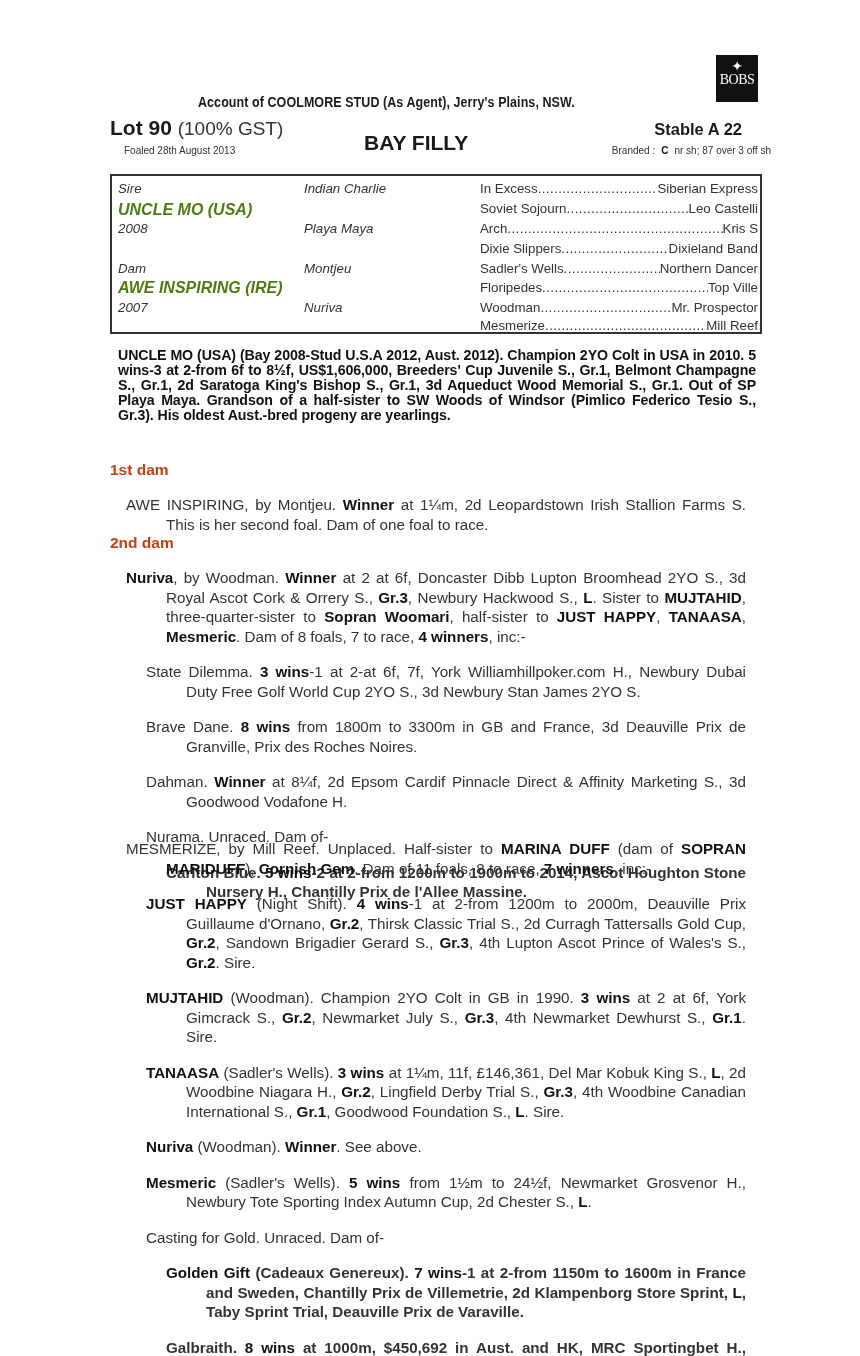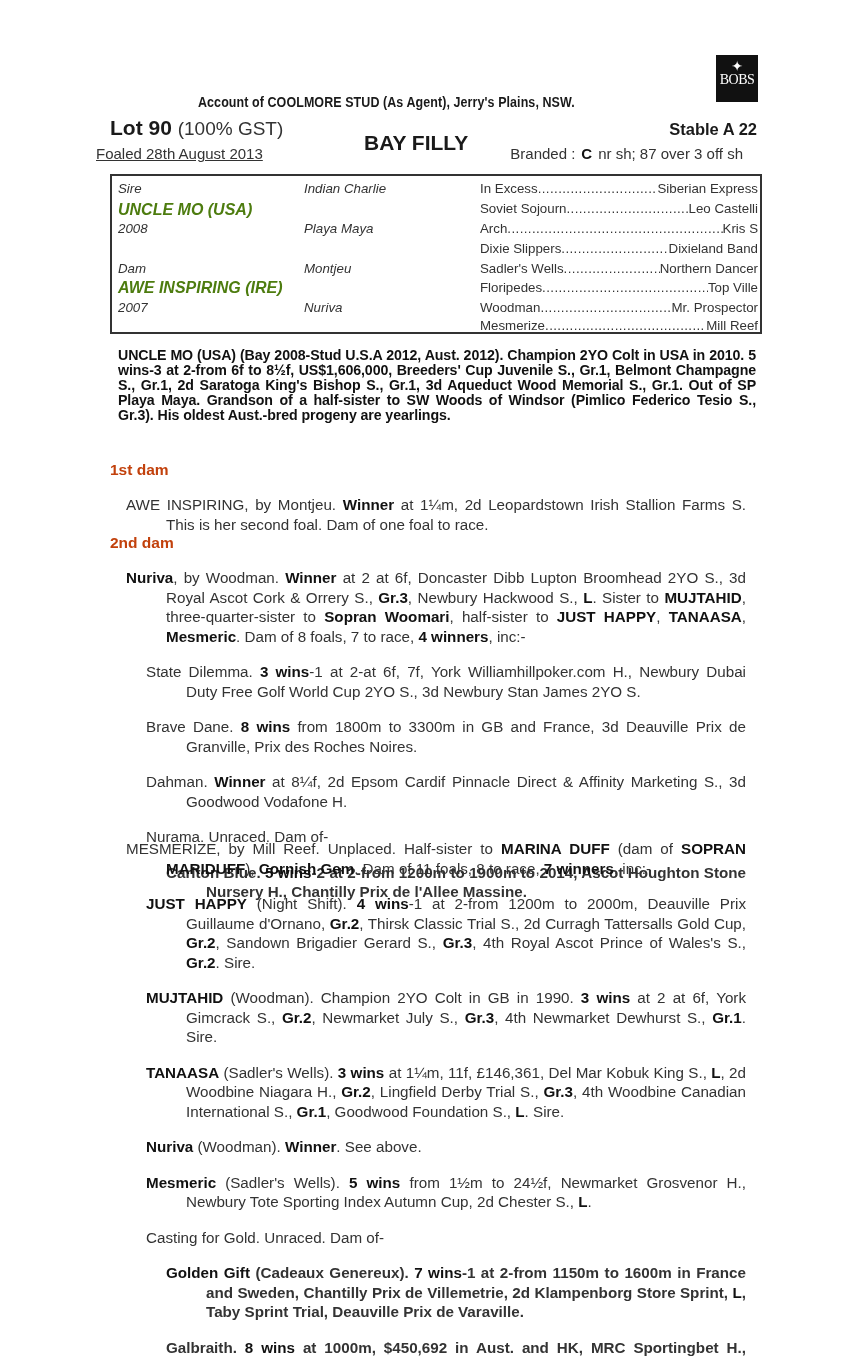--- a/index.html
+++ b/index.html
@@ -9,22 +9,22 @@
           color:#fff; text-align:center; }
   .logo .bird { font-size:14px; line-height:16px; margin-top:3px; }
   .logo .name { font-family:"Liberation Serif", serif; font-size:14px; line-height:12px; letter-spacing:-0.5px; }
   .logo .sub { font-size:4px; line-height:6px; letter-spacing:0.3px; }
   .account { position:absolute; left:198px; top:94px; font-family:"Liberation Sans Narrow","Liberation Sans", sans-serif;
              font-weight:bold; font-size:14.5px; letter-spacing:0.1px; transform:scaleX(0.86); transform-origin:left; white-space:nowrap; }
   .lotline { position:absolute; left:110px; top:116px; width:652px; height:24px; }
   .lot { position:absolute; left:0; top:0; font-weight:bold; font-size:21px; }
   .lot .gst { font-weight:normal; font-size:19px; color:#333; }
   .sex { position:absolute; left:254px; top:15px; font-weight:bold; font-size:21px; }
-  .stable { position:absolute; right:5px; top:4px; font-weight:bold; font-size:16.5px; }
-  .foaledline { position:absolute; left:96px; top:145px; width:652px; font-size:15px; color:#333;text-decoration:underline; }
+  .stable { position:absolute; right:20px; top:4px; font-weight:bold; font-size:16.5px; }
+  .foaledline { position:absolute; left:124px; top:145px; width:652px; font-size:10px; color:#333; }
   .branded { position:absolute; right:5px; top:0; }
   .branded b { color:#111; font-weight:bold; margin:0 6px; }
   .ped { position:absolute; left:110px; top:174px; width:652px; height:160px; border:2px solid #333; box-sizing:border-box; font-size:13.3px; color:#333; }
   .ped .c { position:absolute; white-space:nowrap;font-style:italic; }
   .ped .big { font-weight:bold; font-size:16px; color:#4d7c0f; }
   .ped .g { position:absolute; left:368px; width:278px; display:flex; white-space:nowrap; }
   .ped .g .dots { flex:1; overflow:hidden; }
   .ped .g .dots::after { content:"......................................................................................................"; letter-spacing:0.4px; }
   .summary { position:absolute; left:118px; top:348px; width:638px; font-weight:bold; font-size:14.2px; line-height:15px;
              text-align:justify; letter-spacing:-0.1px; color:#111; }
@@ -124,21 +124,21 @@
   <p class="l0"><b>Nuriva</b><span>, by Woodman. </span><b>Winner</b><span> at 2 at 6f, Doncaster Dibb Lupton Broomhead 2YO S., 3d Royal Ascot Cork &amp; Orrery S., </span><b>Gr.3</b><span>, Newbury Hackwood S., </span><b>L</b><span>. Sister to </span><b>MUJTAHID</b><span>, three-quarter-sister to </span><b>Sopran Woomari</b><span>, half-sister to </span><b>JUST HAPPY</b><span>, </span><b>TANAASA</b><span>, </span><b>Mesmeric</b><span>. Dam of 8 foals, 7 to race, </span><b>4 winners</b><span>, inc:-</span></p>
   <p class="l1"><span>State Dilemma. </span><b>3 wins</b><span>-1 at 2-at 6f, 7f, York Williamhillpoker.com H., Newbury Dubai Duty Free Golf World Cup 2YO S., 3d Newbury Stan James 2YO S.</span></p>
   <p class="l1"><span>Brave Dane. </span><b>8 wins</b><span> from 1800m to 3300m in GB and France, 3d Deauville Prix de Granville, Prix des Roches Noires.</span></p>
   <p class="l1"><span>Dahman. </span><b>Winner</b><span> at 8¼f, 2d Epsom Cardif Pinnacle Direct &amp; Affinity Marketing S., 3d Goodwood Vodafone H.</span></p>
   <p class="l1"><span>Nurama. Unraced. Dam of-</span></p>
   <p class="l2"><span>Carlton Blue. </span><b>5 wins</b><span>-2 at 2-from 1200m to 1900m to 2014, Ascot Houghton Stone Nursery H., Chantilly Prix de l'Allee Massine.</span></p>
 </div>
 
 <div class="sec" style="top:823px">
   <p class="l0"><span>MESMERIZE, by Mill Reef. Unplaced. Half-sister to </span><b>MARINA DUFF</b><span> (dam of </span><b>SOPRAN MARIDUFF</b><span>), </span><b>Cornish Gem</b><span>. Dam of 11 foals, 8 to race, </span><b>7 winners</b><span>, inc:-</span></p>
-  <p class="l1"><b>JUST HAPPY</b><span> (Night Shift). </span><b>4 wins</b><span>-1 at 2-from 1200m to 2000m, Deauville Prix Guillaume d'Ornano, </span><b>Gr.2</b><span>, Thirsk Classic Trial S., 2d Curragh Tattersalls Gold Cup, </span><b>Gr.2</b><span>, Sandown Brigadier Gerard S., </span><b>Gr.3</b><span>, 4th Royal Ascot Prince of Wales's S., </span><b>Gr.2</b><span>. Sire.</span></p>
+  <p class="l1"><b>JUST HAPPY</b><span> (Night Shift). </span><b>4 wins</b><span>-1 at 2-from 1200m to 2000m, Deauville Prix Guillaume d'Ornano, </span><b>Gr.2</b><span>, Thirsk Classic Trial S., 2d Curragh Tattersalls Gold Cup, </span><b>Gr.2</b><span>, Sandown Brigadier Gerard S., </span><b>Gr.3</b><span>, 4th Lupton Ascot Prince of Wales's S., </span><b>Gr.2</b><span>. Sire.</span></p>
   <p class="l1"><b>MUJTAHID</b><span> (Woodman). Champion 2YO Colt in GB in 1990. </span><b>3 wins</b><span> at 2 at 6f, York Gimcrack S., </span><b>Gr.2</b><span>, Newmarket July S., </span><b>Gr.3</b><span>, 4th Newmarket Dewhurst S., </span><b>Gr.1</b><span>. Sire.</span></p>
   <p class="l1"><b>TANAASA</b><span> (Sadler's Wells). </span><b>3 wins</b><span> at 1¼m, 11f, £146,361, Del Mar Kobuk King S., </span><b>L</b><span>, 2d Woodbine Niagara H., </span><b>Gr.2</b><span>, Lingfield Derby Trial S., </span><b>Gr.3</b><span>, 4th Woodbine Canadian International S., </span><b>Gr.1</b><span>, Goodwood Foundation S., </span><b>L</b><span>. Sire.</span></p>
   <p class="l1"><b>Nuriva</b><span> (Woodman). </span><b>Winner</b><span>. See above.</span></p>
   <p class="l1"><b>Mesmeric</b><span> (Sadler's Wells). </span><b>5 wins</b><span> from 1½m to 24½f, Newmarket Grosvenor H., Newbury Tote Sporting Index Autumn Cup, 2d Chester S., </span><b>L</b><span>.</span></p>
   <p class="l1"><span>Casting for Gold. Unraced. Dam of-</span></p>
   <p class="l2"><b>Golden Gift</b><span> (Cadeaux Genereux). </span><b>7 wins</b><span>-1 at 2-from 1150m to 1600m in France and Sweden, Chantilly Prix de Villemetrie, 2d Klampenborg Store Sprint, </span><b>L</b><span>, Taby Sprint Trial, Deauville Prix de Varaville.</span></p>
   <p class="l2"><span>Galbraith. </span><b>8 wins</b><span> at 1000m, $450,692 in Aust. and HK, MRC Sportingbet H., MVRC Simpson Construction H.</span></p>
 </div>
 
 </body></html>

